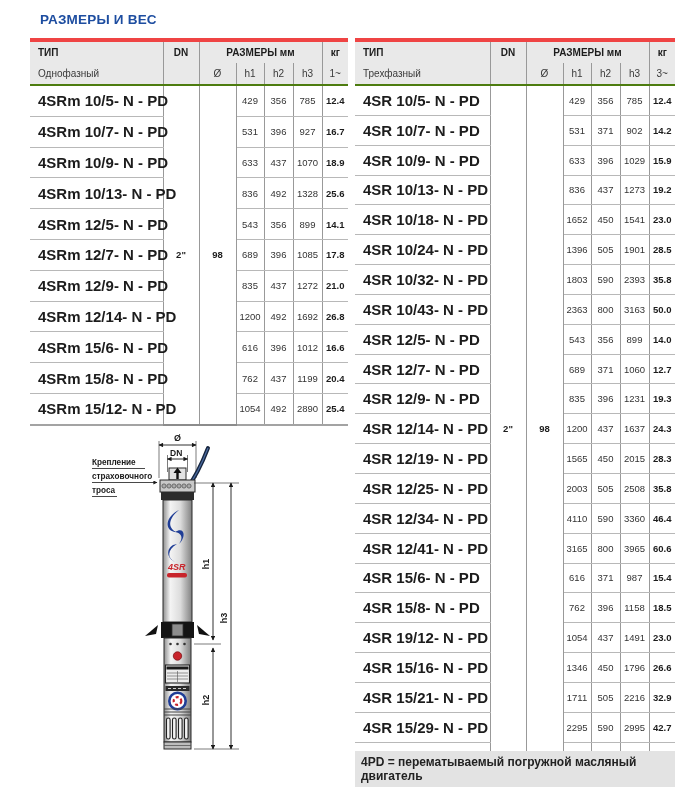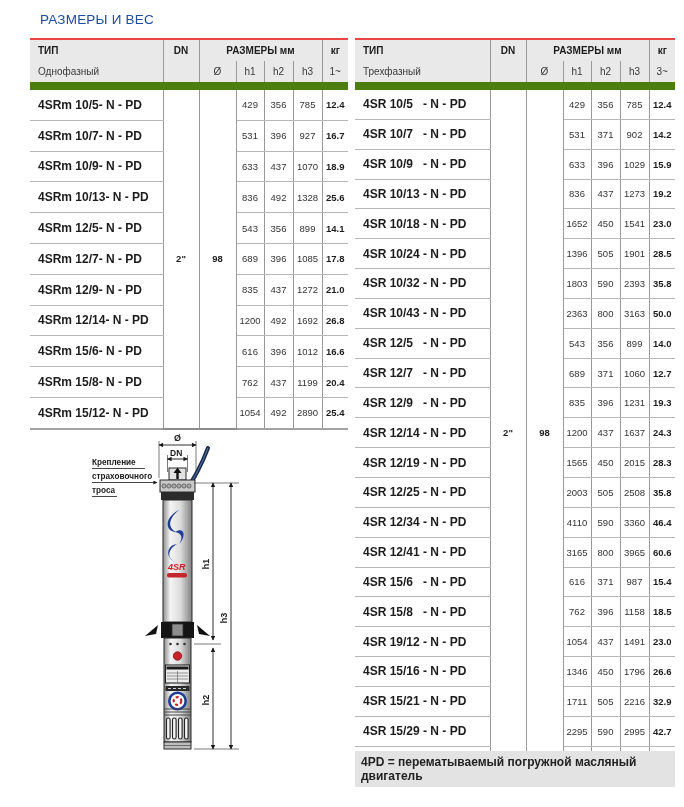--- a/index.html
+++ b/index.html
@@ -1,34 +1,34 @@
 <!DOCTYPE html>
 <html><head>
 <meta charset="utf-8">
 <style>
   html,body{margin:0;padding:0;background:#fff;}
   #page{position:relative;width:684px;height:807px;background:#fff;
         font-family:"Liberation Sans",sans-serif;color:#1c1c1c;overflow:hidden;}
-  .title{position:absolute;left:40px;top:12px;font-size:13.5px;font-weight:normal;
+  .title{position:absolute;left:40px;top:12px;font-size:13.5px;font-weight:bold;
          color:#1d4da0;letter-spacing:.2px;}
   table{border-collapse:collapse;table-layout:fixed;}
   .dim-table{position:absolute;top:38px;font-size:9.5px;}
   .t-left{left:30px;width:318px;}
   .t-right{left:355px;width:320px;}
   .dim-table th,.dim-table td{padding:0;vertical-align:middle;}
   thead th{background:#e9e9e9;height:21px;font-size:10px;font-weight:bold;text-align:center;}
   thead tr.sub th{font-weight:normal;color:#3a3a3a;}
-  thead tr.top th{border-top:2px solid #ef4444;}
-  thead tr.sub th{border-bottom:8px solid #4d7c0f;}
+  thead tr.top th{border-top:4px solid #ef4444;}
+  thead tr.sub th{border-bottom:2px solid #4d7c0f;}
   th.h-type{text-align:left;padding-left:8px;}
   tbody tr:last-child td{border-bottom:2px solid #a3a3a3;}
   tbody td{border-bottom:1px solid #b8b8b8;text-align:center;color:#333;}
   .t-left tbody td{height:29.8px;}
   .t-right tbody td{height:28.85px;}
-  td.c-type{text-align:left;padding-left:8px;font-weight:bold;color:#1c1c1c;font-size:12px;white-space:nowrap;}
+  td.c-type{text-align:left;padding-left:8px;font-weight:bold;color:#1c1c1c;font-size:15px;white-space:nowrap;}
   td.c-type .model{display:inline-block;min-width:60px;}
   td.c-kg{font-weight:bold;color:#1c1c1c;}
   .vb{border-right:1px solid #999;}
   td.c-mid{font-weight:bold;color:#1c1c1c;border-bottom:2px solid #8c8c8c;}
   .footnote{position:absolute;left:355px;top:751px;width:308px;background:#e3e3e3;
             font-size:12px;font-weight:bold;color:#222;padding:4px 6px 4px 6px;}
   .diagram{position:absolute;left:55px;top:428px;}
   svg text{font-family:"Liberation Sans",sans-serif;}
 </style>
 </head>

